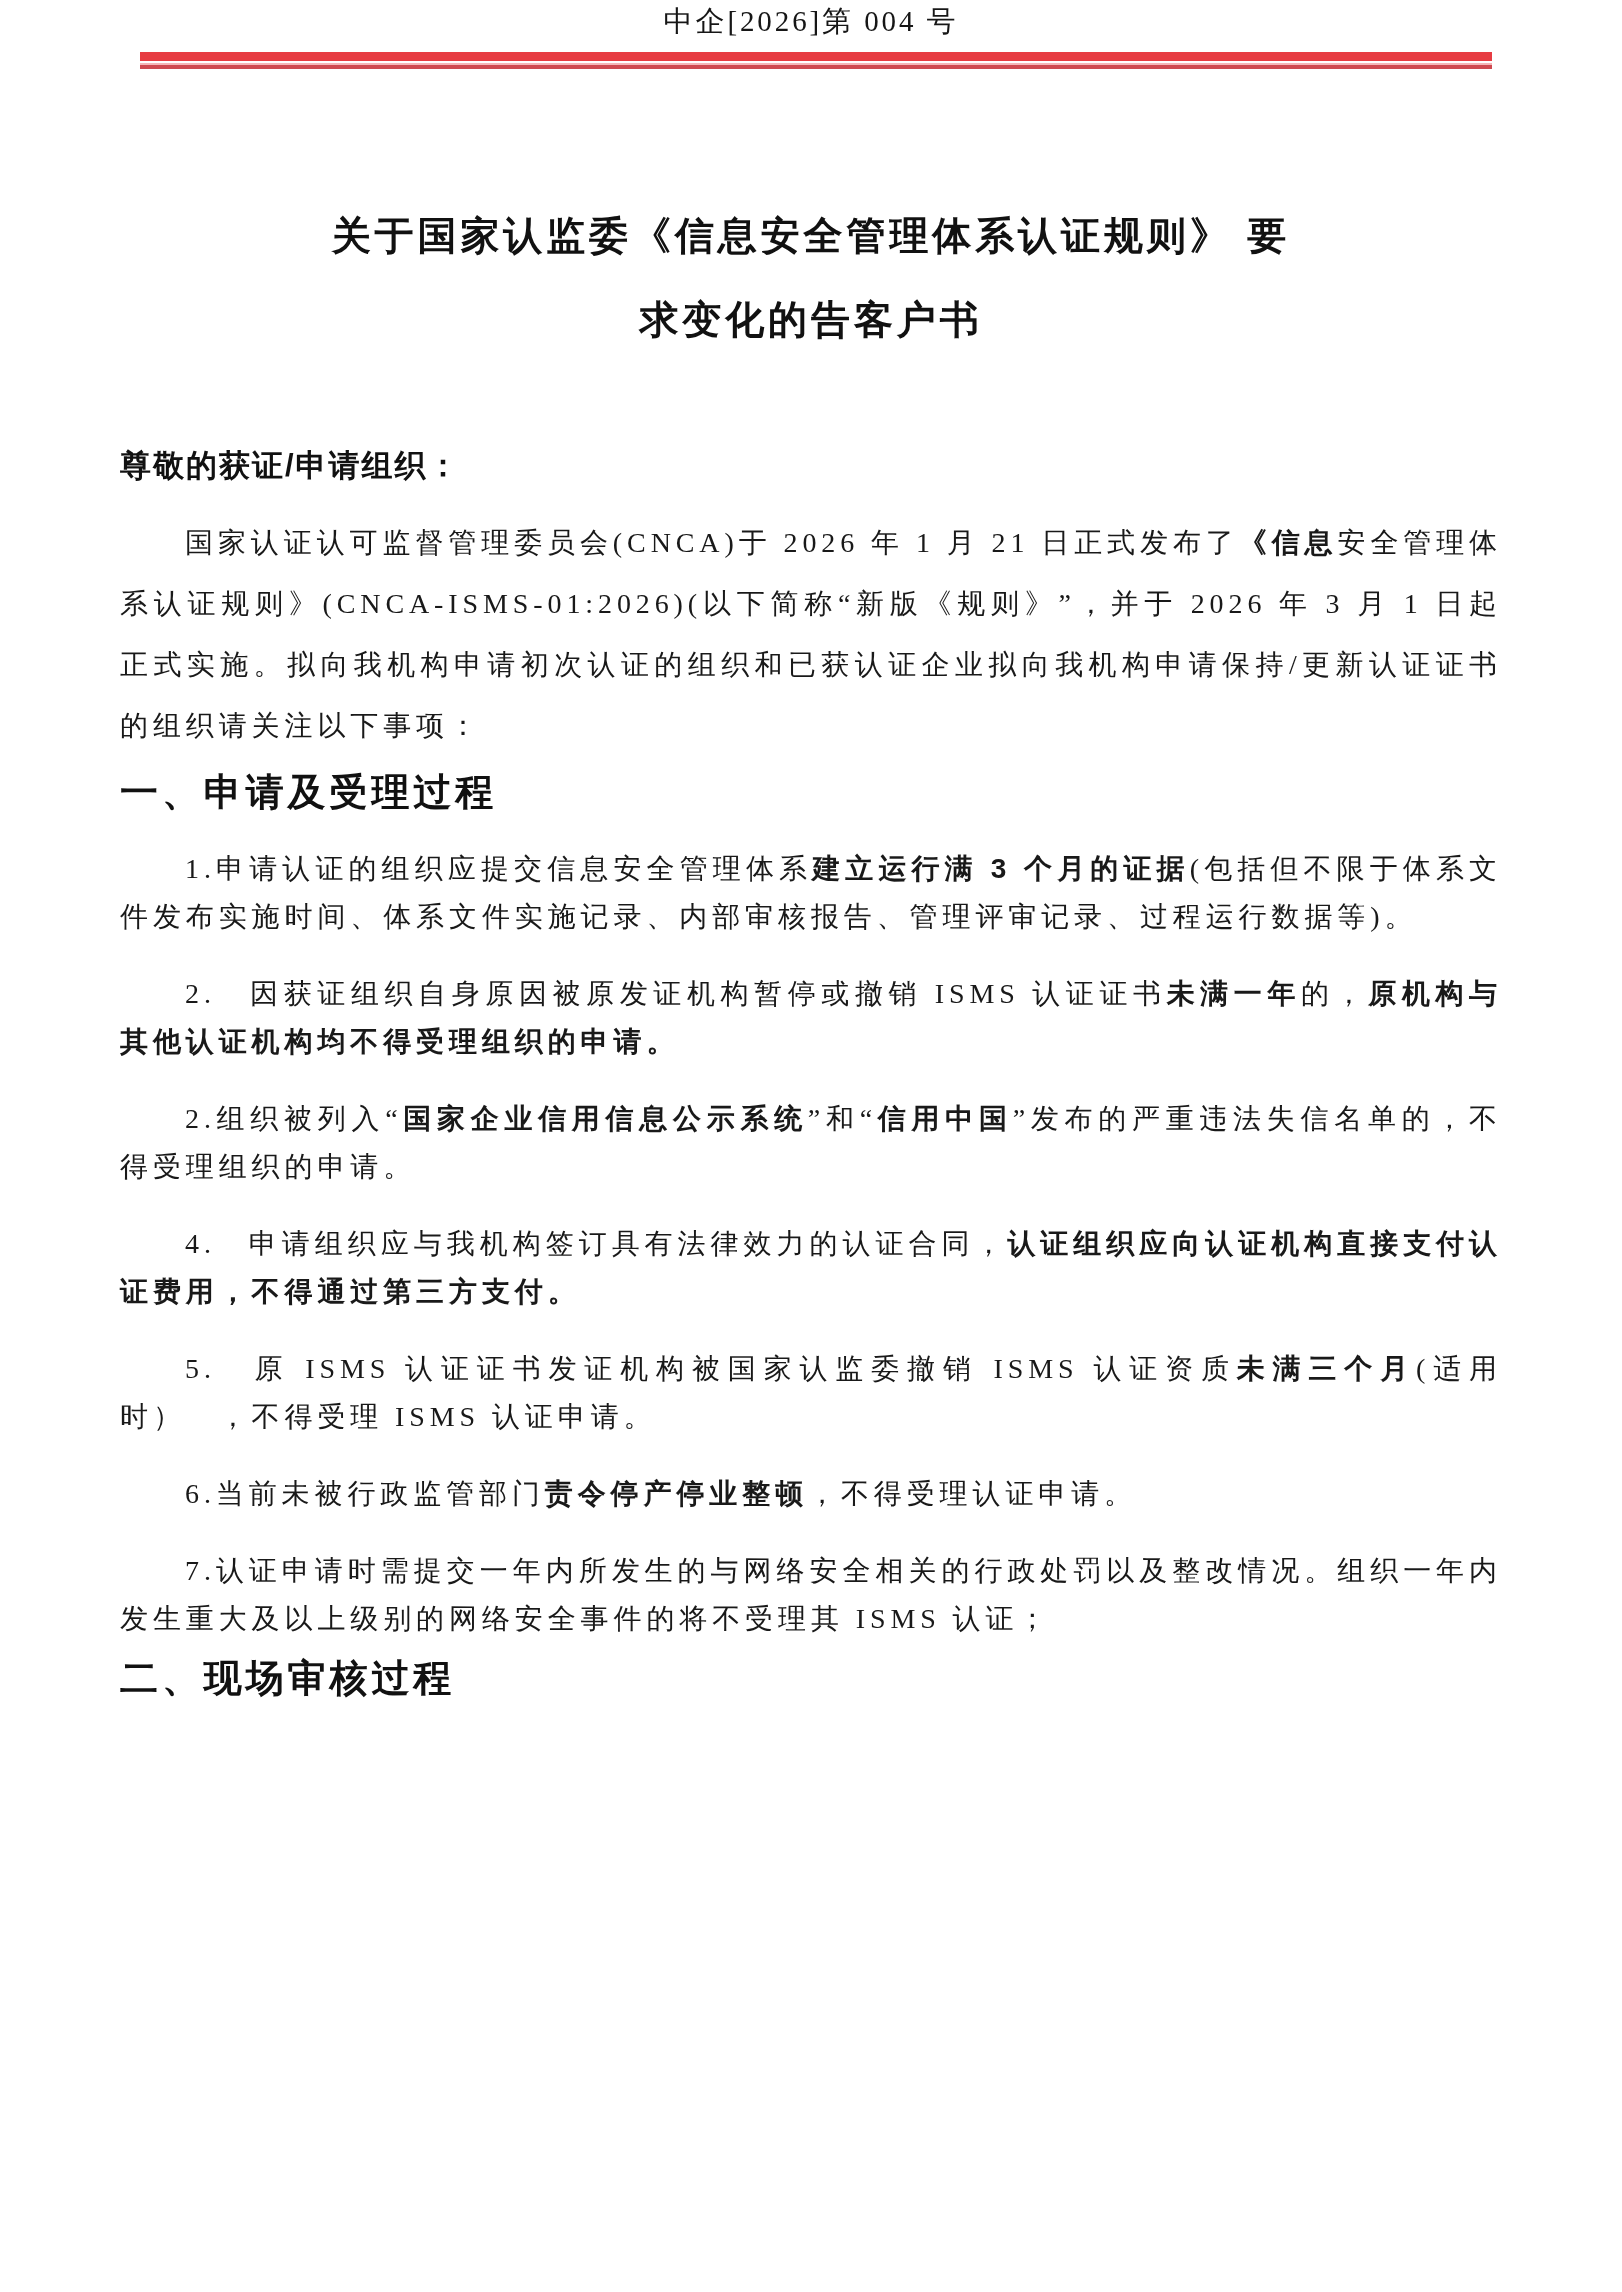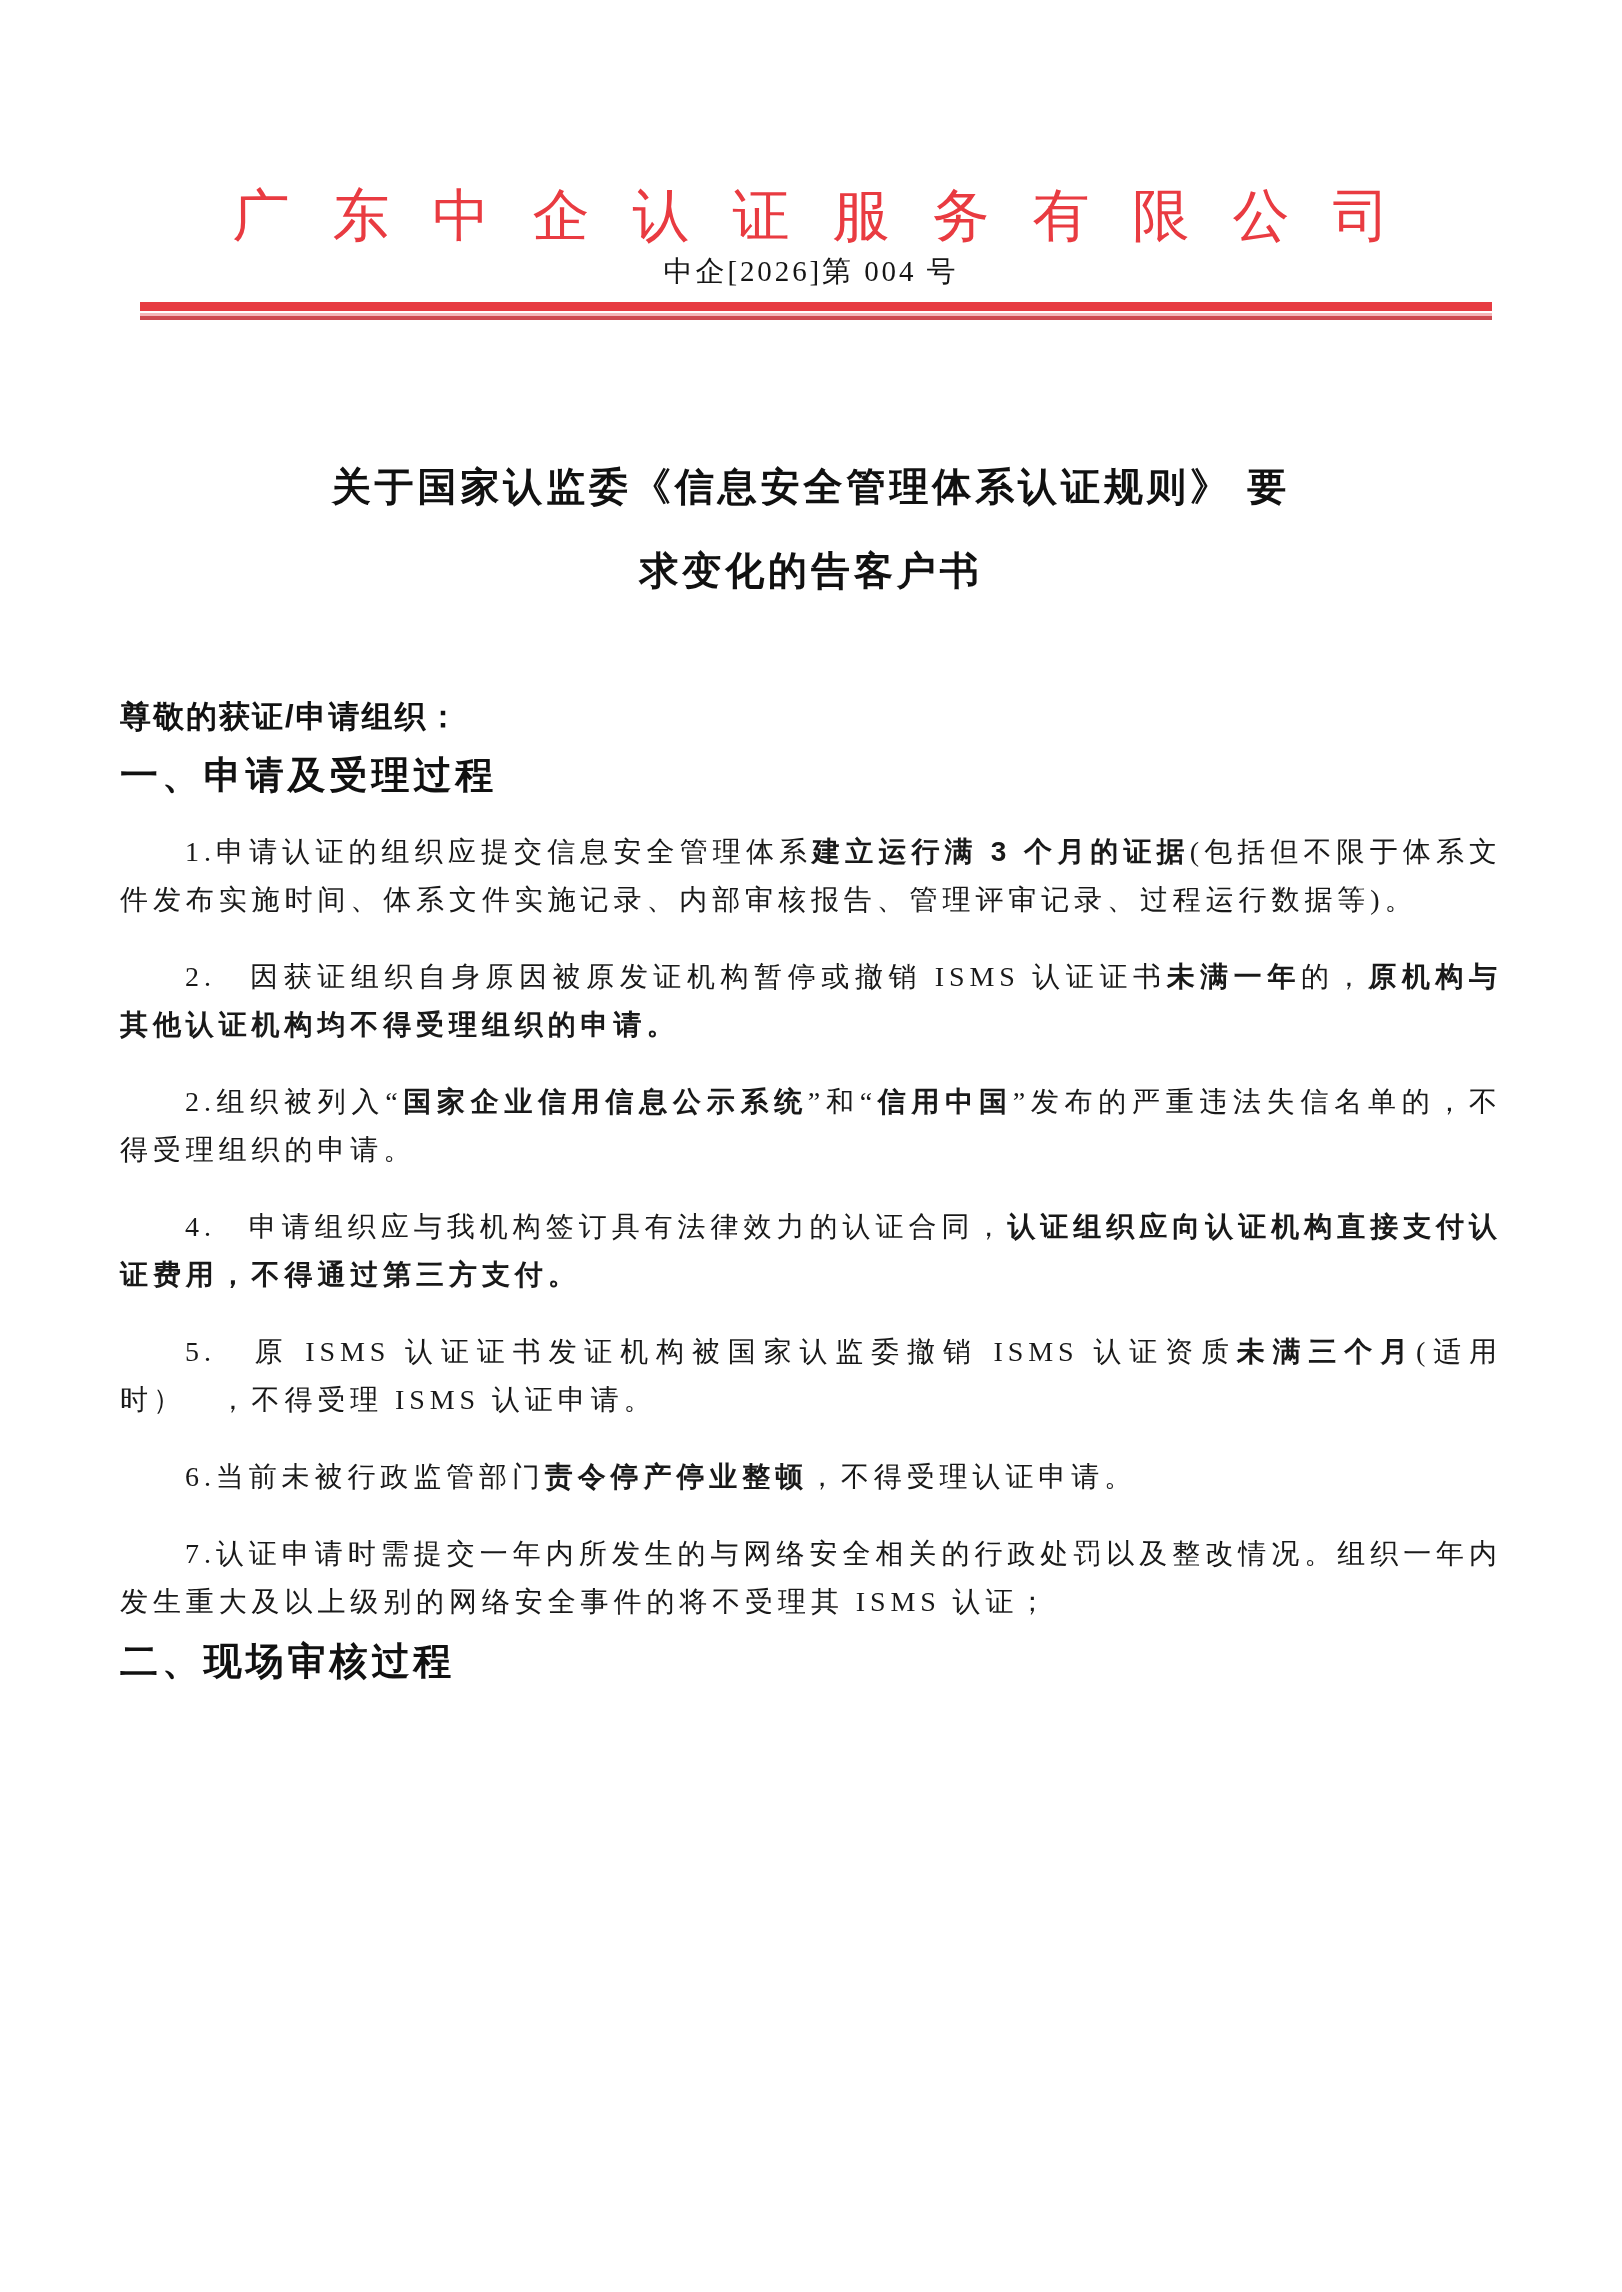--- a/index.html
+++ b/index.html
@@ -102,39 +102,39 @@
   .run.bold {
     font-weight: 700;
     font-family: "Liberation Sans", sans-serif;
   }
 </style>
 </head>
 <body>
 
 <div class="page">
 
-  <div class="company-name">广东中企认证服务有限公司</div>
 
   <div class="doc-number">中企[2026]第 004 号</div>
 
   <div class="red-rule">
     <div class="rule-thick"></div>
     <div class="rule-gap"></div>
     <div class="rule-light"></div>
     <div class="rule-thin"></div>
   </div>
 
   <div class="doc-title">
     <div>关于国家认监委《信息安全管理体系认证规则》 要</div>
     <div>求变化的告客户书</div>
   </div>
 
   <div class="salutation">尊敬的获证/申请组织：</div>
 
   <div>
+      <div class="para intro"><span class="run">国家认证认可监督管理委员会(CNCA)于 2026 年 1 月 21 日正式发布了</span><span class="run bold">《信息</span><span class="run">安全管理体系认证规则》(CNCA-ISMS-01:2026)(以下简称“新版《规则》”，并于 2026 年 3 月 1 日起正式实施。拟向我机构申请初次认证的组织和已获认证企业拟向我机构申请保持/更新认证证书的组织请关注以下事项：</span></div>
       <div class="section-heading">一、申请及受理过程</div>
       <div class="para item"><span class="run">1.申请认证的组织应提交信息安全管理体系</span><span class="run bold">建立运行满 3 个月的证据</span><span class="run">(包括但不限于体系文件发布实施时间、体系文件实施记录、内部审核报告、管理评审记录、过程运行数据等)。</span></div>
       <div class="para item"><span class="run">2.　因获证组织自身原因被原发证机构暂停或撤销 ISMS 认证证书</span><span class="run bold">未满一年</span><span class="run">的，</span><span class="run bold">原机构与其他认证机构均不得受理组织的申请。</span></div>
       <div class="para item"><span class="run">2.组织被列入“</span><span class="run bold">国家企业信用信息公示系统</span><span class="run">”和“</span><span class="run bold">信用中国</span><span class="run">”发布的严重违法失信名单的，不得受理组织的申请。</span></div>
       <div class="para item"><span class="run">4.　申请组织应与我机构签订具有法律效力的认证合同，</span><span class="run bold">认证组织应向认证机构直接支付认证费用，不得通过第三方支付。</span></div>
       <div class="para item"><span class="run">5.　原 ISMS 认证证书发证机构被国家认监委撤销 ISMS 认证资质</span><span class="run bold">未满三个月</span><span class="run">(适用时）　，不得受理 ISMS 认证申请。</span></div>
       <div class="para item"><span class="run">6.当前未被行政监管部门</span><span class="run bold">责令停产停业整顿</span><span class="run">，不得受理认证申请。</span></div>
       <div class="para item"><span class="run">7.认证申请时需提交一年内所发生的与网络安全相关的行政处罚以及整改情况。组织一年内发生重大及以上级别的网络安全事件的将不受理其 ISMS 认证；</span></div>
       <div class="section-heading">二、现场审核过程</div>
     </div>

